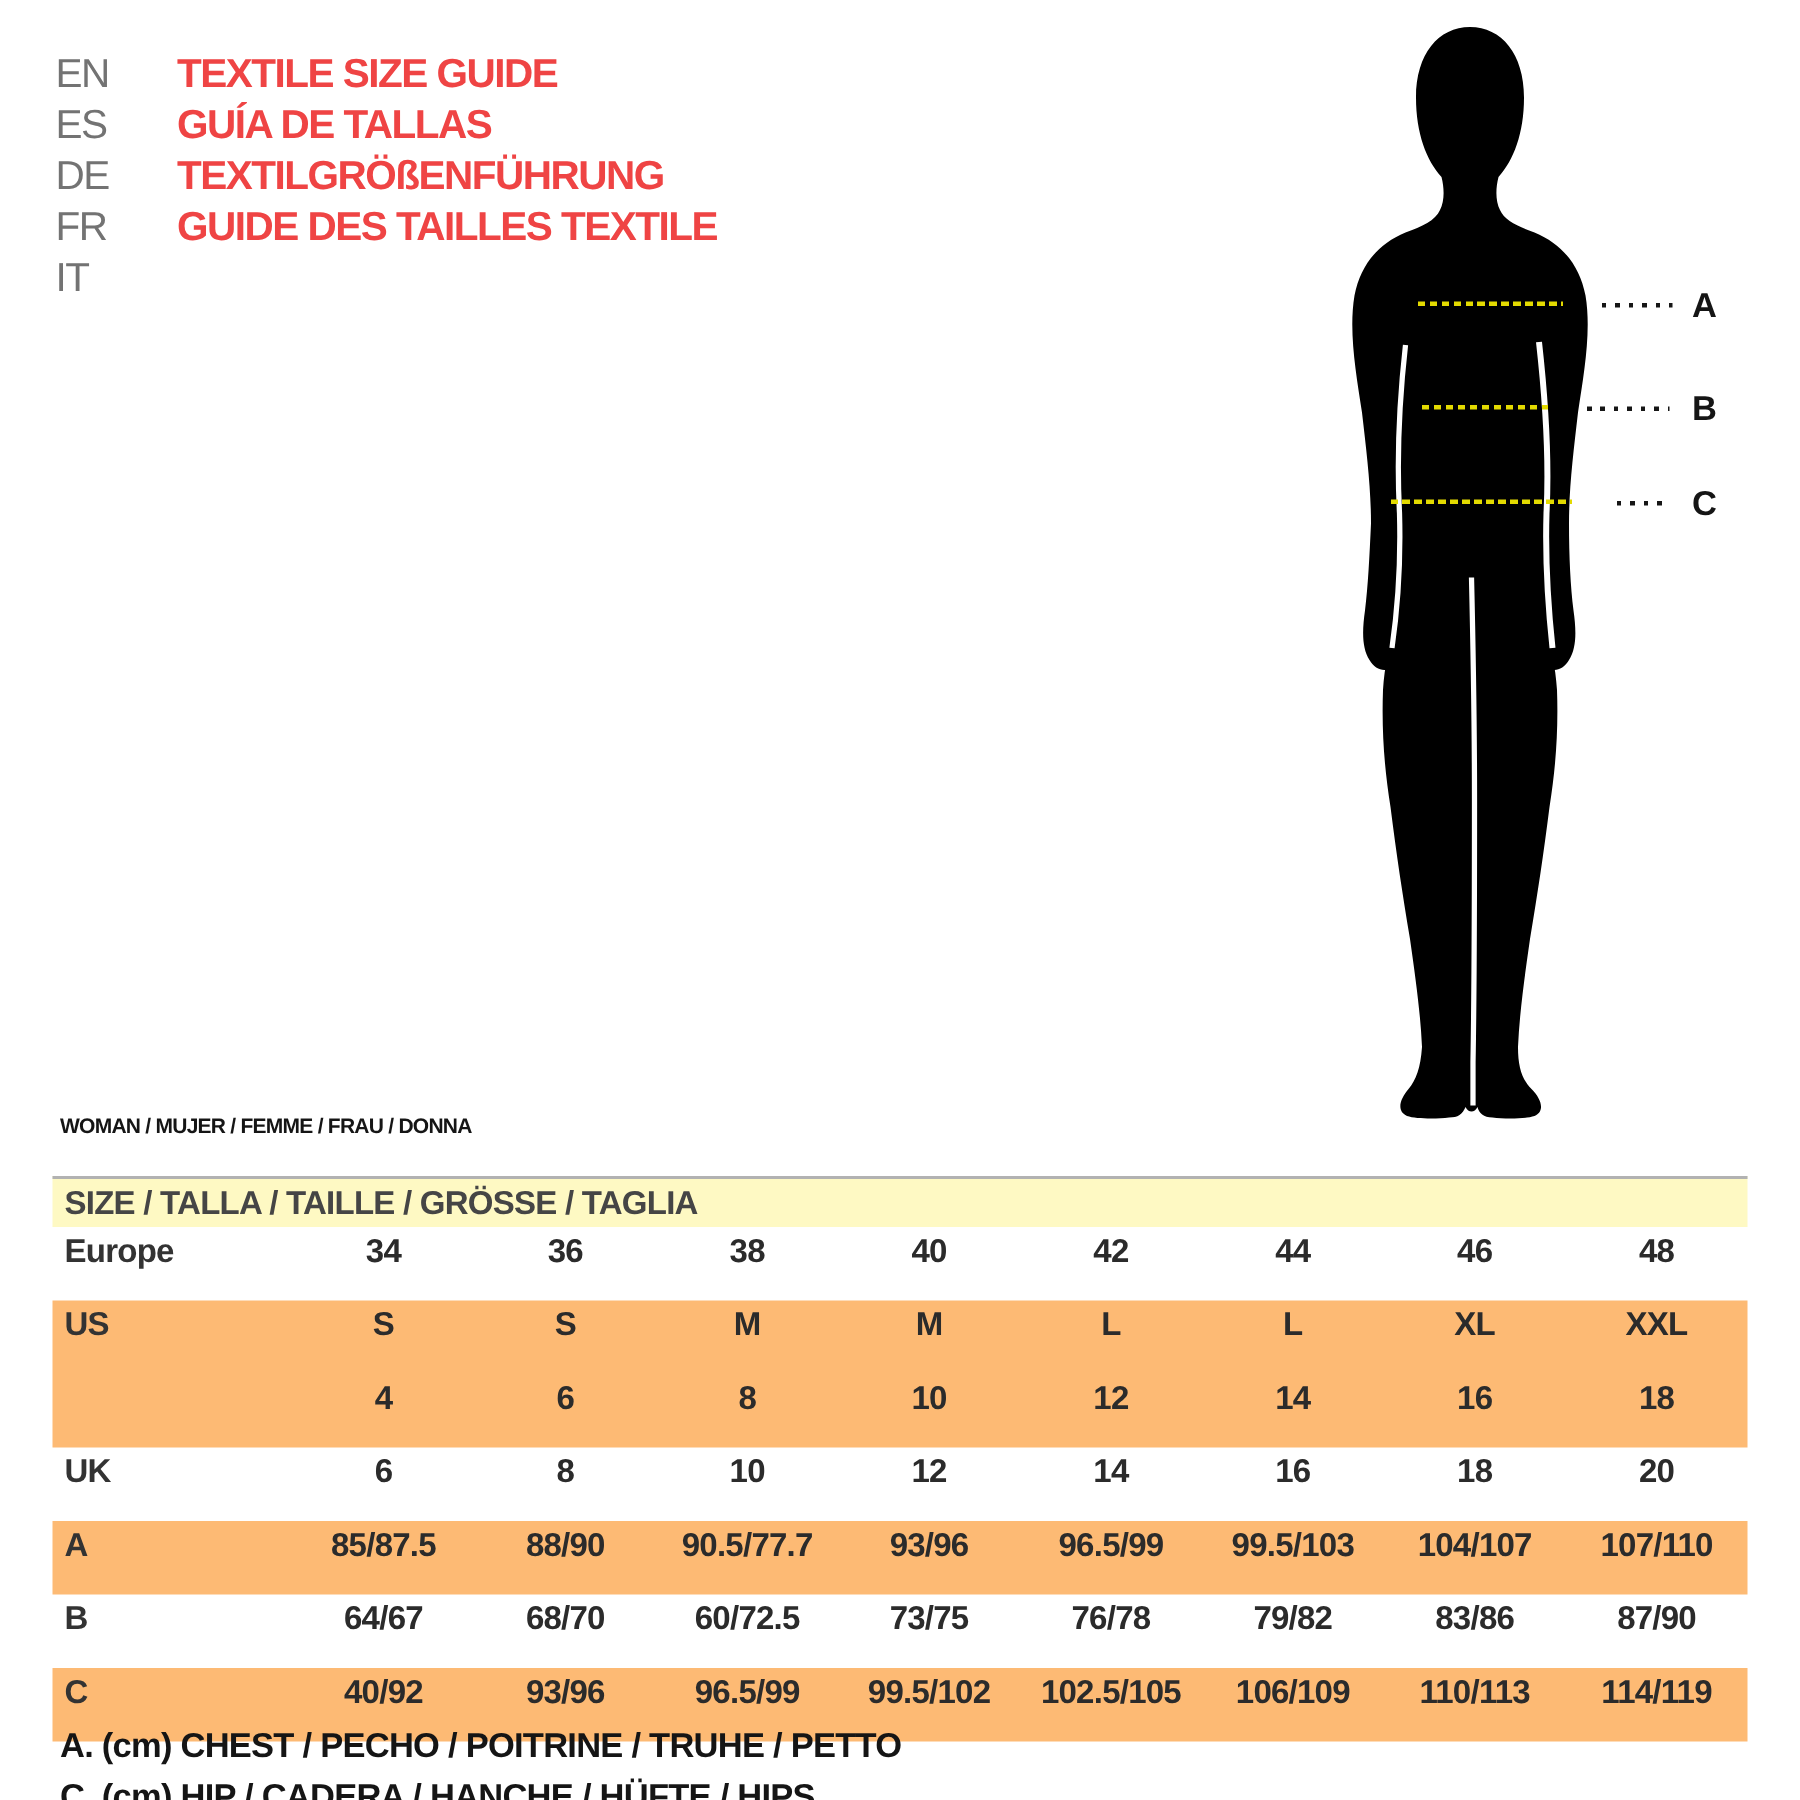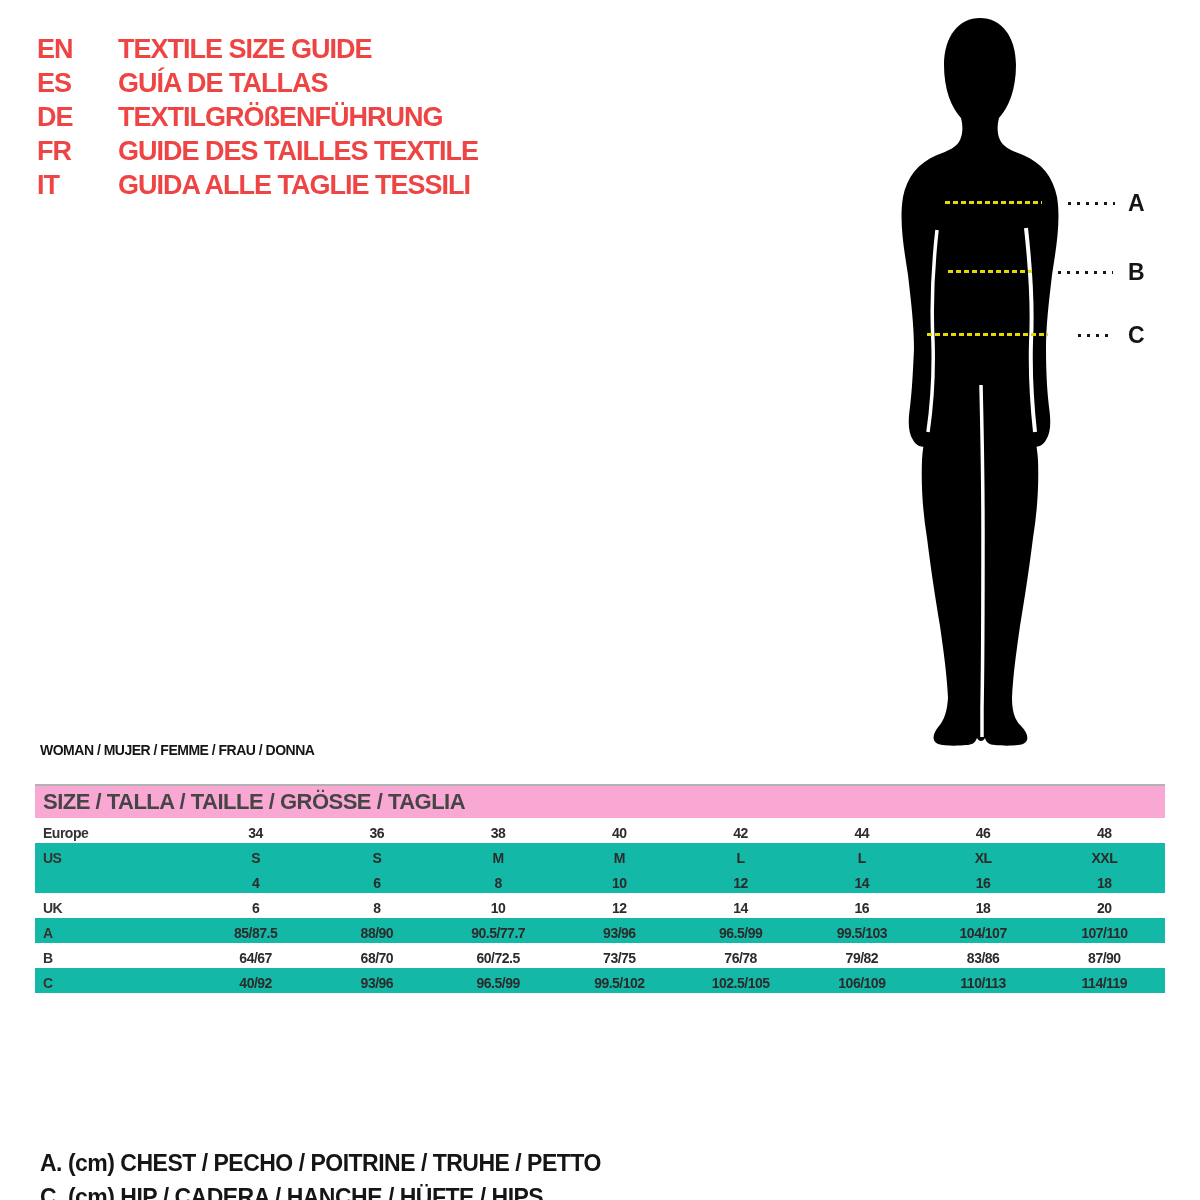--- a/index.html
+++ b/index.html
@@ -6,47 +6,47 @@
   #canvas{
     position:relative;width:1200px;height:1200px;background:#ffffff;
     font-family:"Liberation Sans","DejaVu Sans",sans-serif;
     color:#1a1a1a;overflow:hidden;
   }
   
   #lang-list{position:absolute;left:0;top:32px;width:700px;}
   .lang-row{position:relative;height:34px;line-height:34px;}
   .lang-code{
     position:absolute;left:37px;width:70px;
-    font-size:27px;font-weight:bold;letter-spacing:-1px;color:#ef4444;
+    font-size:27px;font-weight:normal;letter-spacing:-1px;color:#737373;
   }
   .lang-label{
     position:absolute;left:118px;white-space:nowrap;
     font-size:27px;font-weight:bold;letter-spacing:-1px;color:#ef4444;
   }
   
   #figure-wrap{position:absolute;left:880px;top:8px;width:200px;height:745px;z-index:2;}
   .measure-yellow{position:absolute;height:3px;z-index:3;}
   .measure-dots{position:absolute;height:3px;z-index:1;
     background:repeating-linear-gradient(90deg,#161616 0 3px,transparent 3px 9px);}
   .measure-label{position:absolute;z-index:3;font-size:23px;line-height:24px;
     font-weight:bold;color:#151515;}
   
   #gender-heading{
     position:absolute;left:40px;top:742px;font-size:14px;font-weight:bold;
     letter-spacing:-0.5px;color:#151515;white-space:nowrap;
   }
   
   #size-table{position:absolute;left:35px;top:784px;width:1130px;}
   #table-header-bar{
-    box-sizing:border-box;height:34px;background:#f9a8d4;border-top:2px solid #b2b2b2;
+    box-sizing:border-box;height:34px;background:#fef9c3;border-top:2px solid #b2b2b2;
     font-size:22px;font-weight:bold;letter-spacing:-0.5px;color:#454545;
     line-height:31px;padding-left:8px;
   }
-  .t-row{display:flex;height:25px;line-height:31px;font-size:14px;letter-spacing:-0.5px;color:#222;}
-  .t-row.shaded{background:#14b8a6;}
+  .t-row{display:flex;height:49px;line-height:31px;font-size:22px;letter-spacing:-0.5px;color:#222;}
+  .t-row.shaded{background:#fdba74;}
   .t-label{flex:0 0 160px;padding-left:8px;box-sizing:border-box;font-weight:bold;color:#333;}
   .t-cell{flex:1 1 0;text-align:center;font-weight:bold;color:#2b2b2b;}
   
   #legend{position:absolute;left:40px;top:1146px;}
   .legend-line{height:34px;line-height:34px;font-size:23px;font-weight:bold;
     letter-spacing:-0.5px;color:#151515;white-space:nowrap;}
 </style>
 </head>
 <body>
 
@@ -64,21 +64,20 @@
       <div class="lang-row">
         <span class="lang-code">DE</span>
         <span class="lang-label">TEXTILGRÖßENFÜHRUNG</span>
       </div>
       <div class="lang-row">
         <span class="lang-code">FR</span>
         <span class="lang-label">GUIDE DES TAILLES TEXTILE</span>
       </div>
       <div class="lang-row">
         <span class="lang-code">IT</span>
-        <span class="lang-label">GUIDA ALLE TAGLIE TESSILI</span>
       </div>
     </div>
 
   <div id="figure-wrap">
     <svg width="200" height="745" viewBox="0 0 200 745" xmlns="http://www.w3.org/2000/svg">
       <path id="body-path" fill="#000" d="
         M100,10
         C121,10 136,28 136,57
         C136,81 129,99 119,110
         C117,118 117,126 120,132

